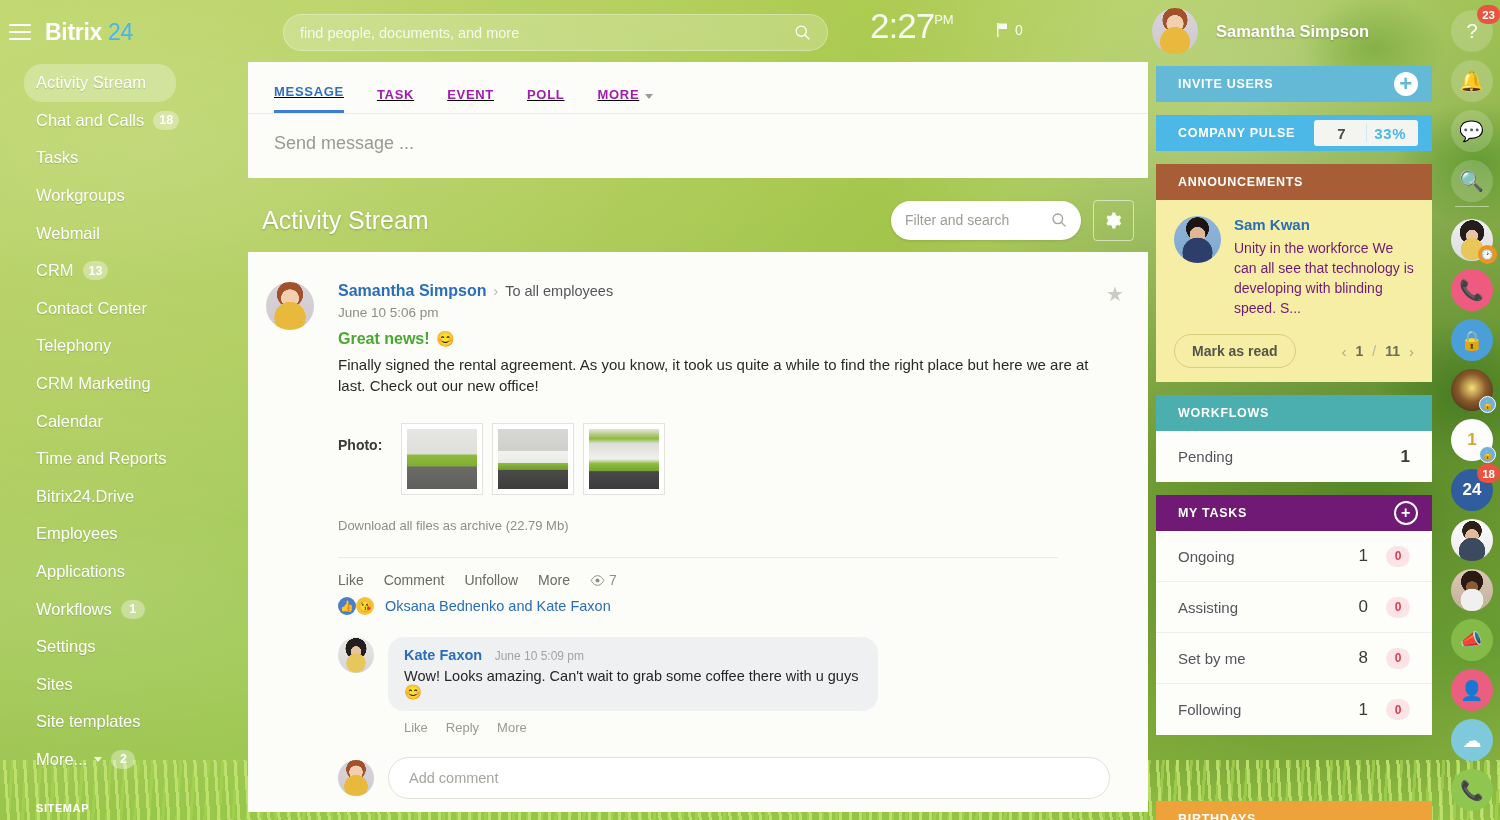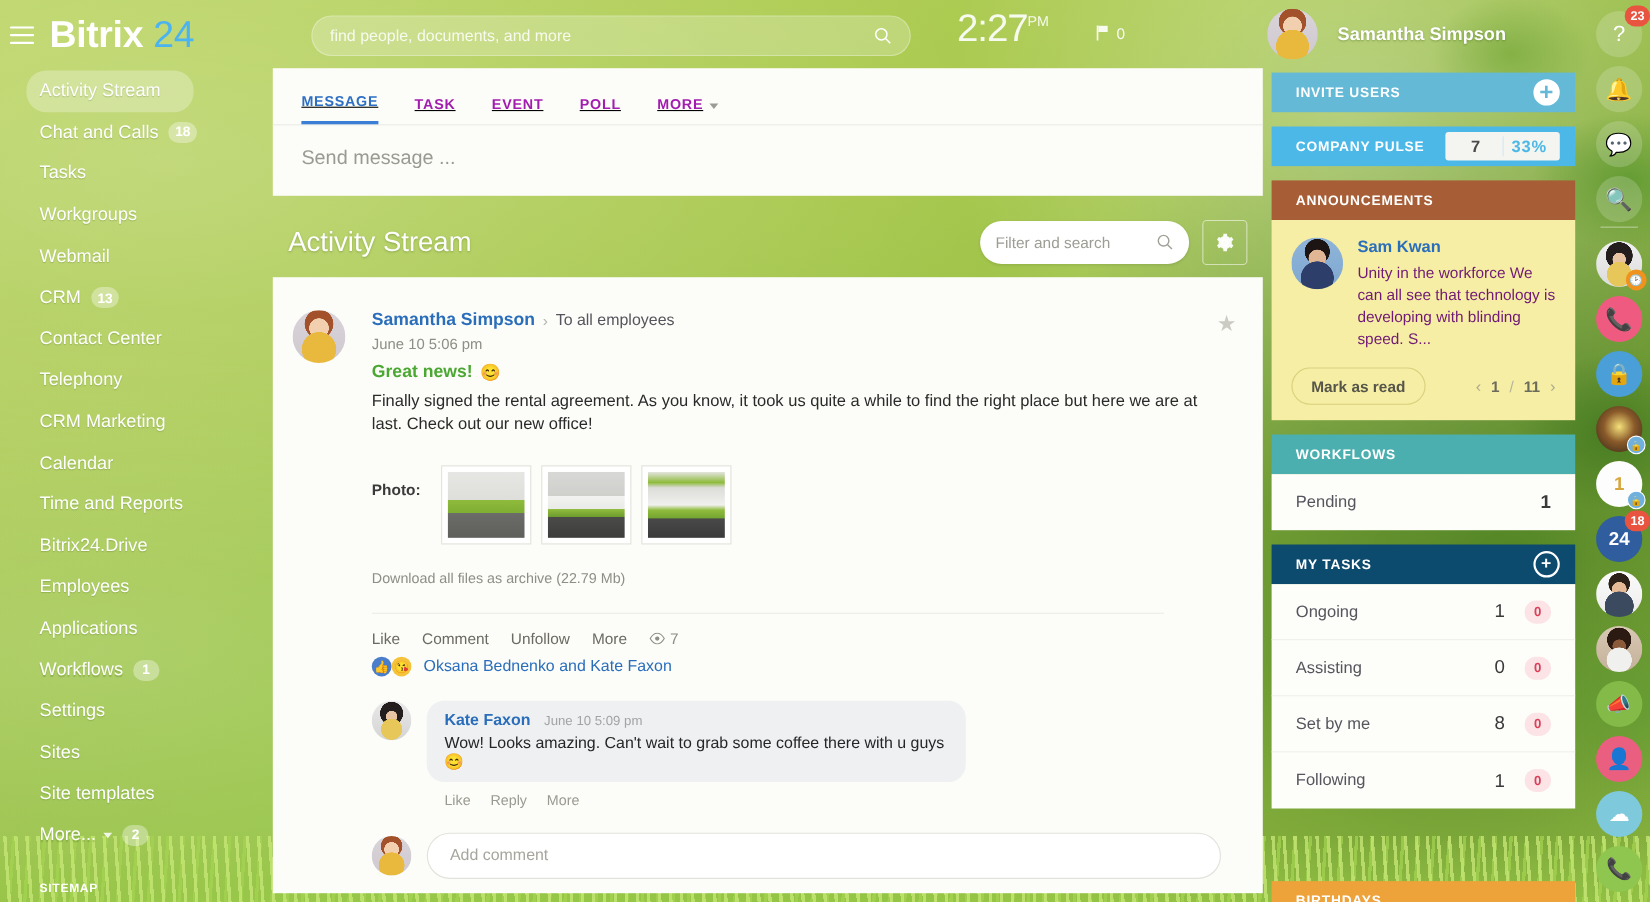--- a/index.html
+++ b/index.html
@@ -39,21 +39,21 @@
       repeating-linear-gradient(94deg, rgba(150,200,70,0.0) 0px, rgba(150,200,70,0.0) 11px, rgba(165,212,80,0.7) 11px, rgba(165,212,80,0.7) 14px),
       linear-gradient(to top, rgba(150,200,70,0.55), rgba(150,200,70,0));
   }
 
   
   #sidebar { position: absolute; left: 0; top: 0; width: 248px; height: 820px; z-index: 5; }
   #logo-row { display: flex; align-items: center; height: 64px; padding-left: 9px; }
   #burger { width: 22px; height: 16px; margin-right: 14px; cursor: pointer;
             display: flex; flex-direction: column; justify-content: space-between; }
   #burger i { display:block; height: 2px; background: #fff; border-radius: 1px; }
-  #logo { font-size: 34px; font-weight: bold; color: #fff; letter-spacing: -0.3px; }
+  #logo { font-size: 23px; font-weight: bold; color: #fff; letter-spacing: -0.3px; }
   #logo .num { color: #4bb3f0; font-weight: normal; }
 
   .nav-item {
     display: flex; align-items: center; height: 37.6px;
     padding-left: 36px; font-size: 16.5px; color: #fff; cursor: pointer;
     text-shadow: 0 1px 1px rgba(60,90,20,0.25);
   }
   .nav-item.active {
     background: rgba(255,255,255,0.28);
     border-radius: 18px; margin: 0 120px 0 24px; padding-left: 12px;
@@ -231,21 +231,21 @@
   #announce-text { font-size: 14px; color: #701a75; line-height: 20px; margin-top: 5px; }
   #announce-foot { display:flex; align-items:center; margin-top: 16px; }
   #mark-read { border: 1px solid #d9cf7c; border-radius: 17px; padding: 8px 17px;
                font-size: 14px; font-weight: bold; color: #55554a; cursor: pointer; background: transparent; }
   #pager { margin-left: auto; display:flex; align-items:center; gap: 9px; font-size: 14px; color: #6b6b5a; }
   #pager .arrow { color: #a9a98e; cursor: pointer; font-size: 15px; }
   #pager .cur { font-weight: bold; }
   #pager .slash { color: #b5b59a; }
 
   #workflows-head { background: #4aafae; }
-  #tasks-head { background: #0c4a6e; }
+  #tasks-head { background: #701a75; }
   #invite-head { background: #63b9d6; }
   #birthdays-head { background: #eda23a; }
   #birthdays { position:absolute; left:1156px; top: 801px; width: 276px; z-index:5; }
 
   
   #rail { position:absolute; right: 0; top: 0; width: 56px; height: 820px; z-index: 6;
           display:flex; flex-direction: column; align-items:center; }
   .rail-ic { width: 42px; height: 42px; border-radius: 50%; display:flex; align-items:center;
              justify-content:center; position: relative; cursor: pointer; flex: none; }
   .rail-badge { position:absolute; top: -5px; right: -7px; min-width: 22px; height: 19px;

